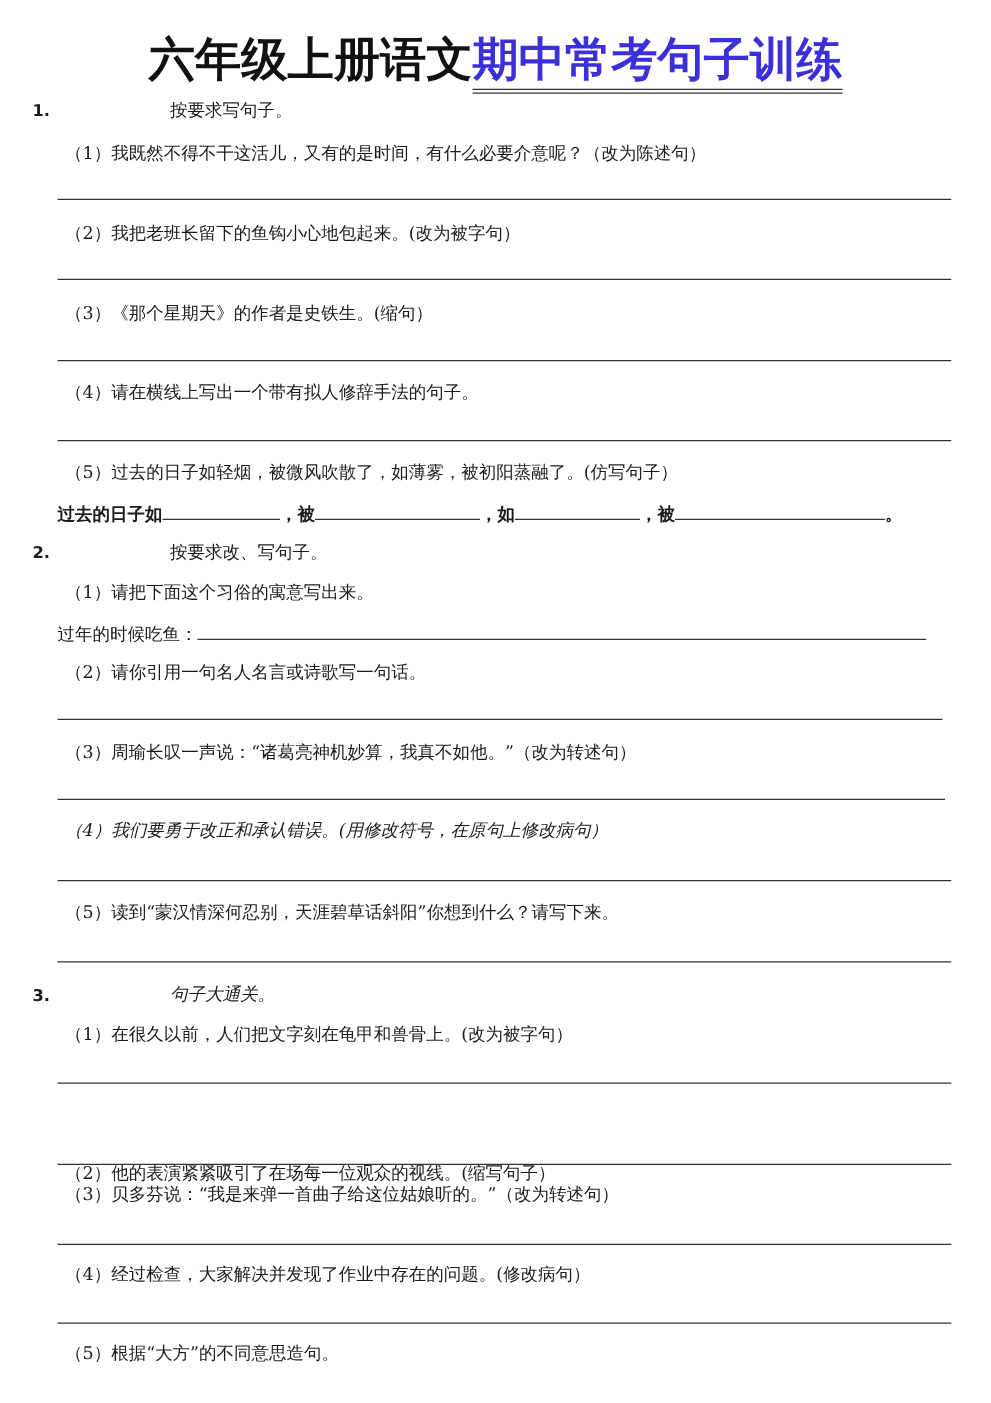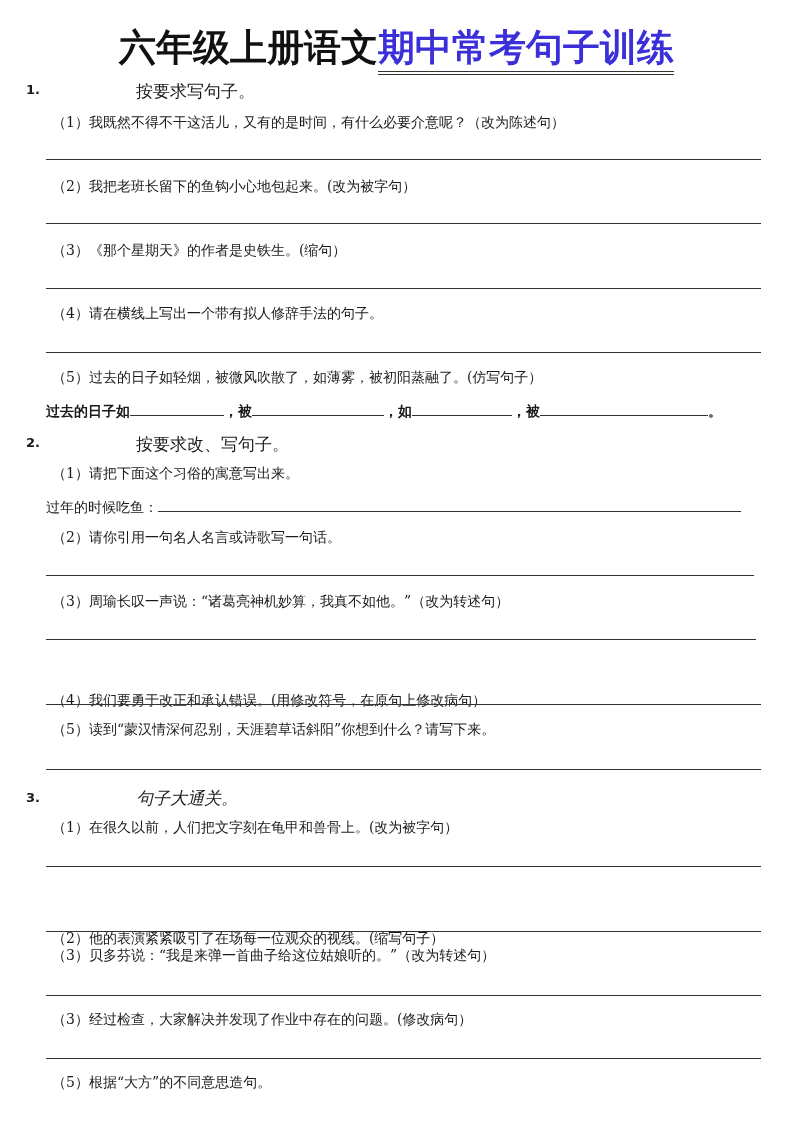--- a/index.html
+++ b/index.html
@@ -14,21 +14,21 @@
       font-size: 37px; font-weight: bold; letter-spacing: 0px; line-height: 52px;
     }
     .title .black { color: #111111; }
     .title .blue {
       color: #3a2fd8;
       border-bottom: 4px double #333;
       padding-bottom: 2px;
     }
     .abs { position: absolute; }
     .secnum { font-family: "DejaVu Sans", "Liberation Sans", sans-serif; font-size: 13px; font-weight: bold; }
-    .sechead { font-size: 17px; }
+    .sechead { font-size: 14px; }
     .q { font-size: 14px; left: 52px; white-space: nowrap; }
     .line { position: absolute; left: 46px; width: 715px; height: 0; border-top: 1.5px solid #333; }
     .fill { font-size: 14px; left: 46px; white-space: nowrap; }
     .blank { display: inline-block; border-bottom: 1.5px solid #333; height: 14px; vertical-align: baseline; }
   </style>
 </head>
 <body>
 
 <div class="title">
   <span class="black">六年级上册语文</span><span class="blue">期中常考句子训练</span>
@@ -62,34 +62,34 @@
 <div class="abs fill" style="top:497px;">
   <span>过年的时候吃鱼：</span><span class="blank" style="width:583px;"></span>
 </div>
 
 <div class="abs q" style="top:529px;">（2）请你引用一句名人名言或诗歌写一句话。</div>
 <div class="line" style="top:575px;width:708px;"></div>
 
 <div class="abs q" style="top:593px;">（3）周瑜长叹一声说：“诸葛亮神机妙算，我真不如他。”（改为转述句）</div>
 <div class="line" style="top:639px;width:710px;"></div>
 
-<div class="abs q" style="top:692px;">（4）我们要勇于改正和承认错误。(用修改符号，在原句上修改病句）</div>
+<div class="abs q" style="top:656px;font-style:italic;">（4）我们要勇于改正和承认错误。(用修改符号，在原句上修改病句）</div>
 <div class="line" style="top:704px;"></div>
 
 <div class="abs q" style="top:721px;">（5）读到“蒙汉情深何忍别，天涯碧草话斜阳”你想到什么？请写下来。</div>
 <div class="line" style="top:769px;"></div>
 
 <div class="abs secnum" style="top:790px;left:26px;">3.</div>
 <div class="abs sechead" style="top:787px;left:136px;font-style:italic;">句子大通关。</div>
 
 <div class="abs q" style="top:819px;">（1）在很久以前，人们把文字刻在龟甲和兽骨上。(改为被字句）</div>
 <div class="line" style="top:866px;"></div>
 
 <div class="abs q" style="top:930px;">（2）他的表演紧紧吸引了在场每一位观众的视线。(缩写句子）</div>
 <div class="line" style="top:931px;"></div>
 
 <div class="abs q" style="top:947px;">（3）贝多芬说：“我是来弹一首曲子给这位姑娘听的。”（改为转述句）</div>
 <div class="line" style="top:995px;"></div>
 
-<div class="abs q" style="top:1011px;">（3）经过检查，大家解决并发现了作业中存在的问题。(修改病句）</div>
+<div class="abs q" style="top:1011px;">（4）经过检查，大家解决并发现了作业中存在的问题。(修改病句）</div>
 <div class="line" style="top:1058px;"></div>
 
 <div class="abs q" style="top:1074px;">（5）根据“大方”的不同意思造句。</div>
 
 </body></html>

